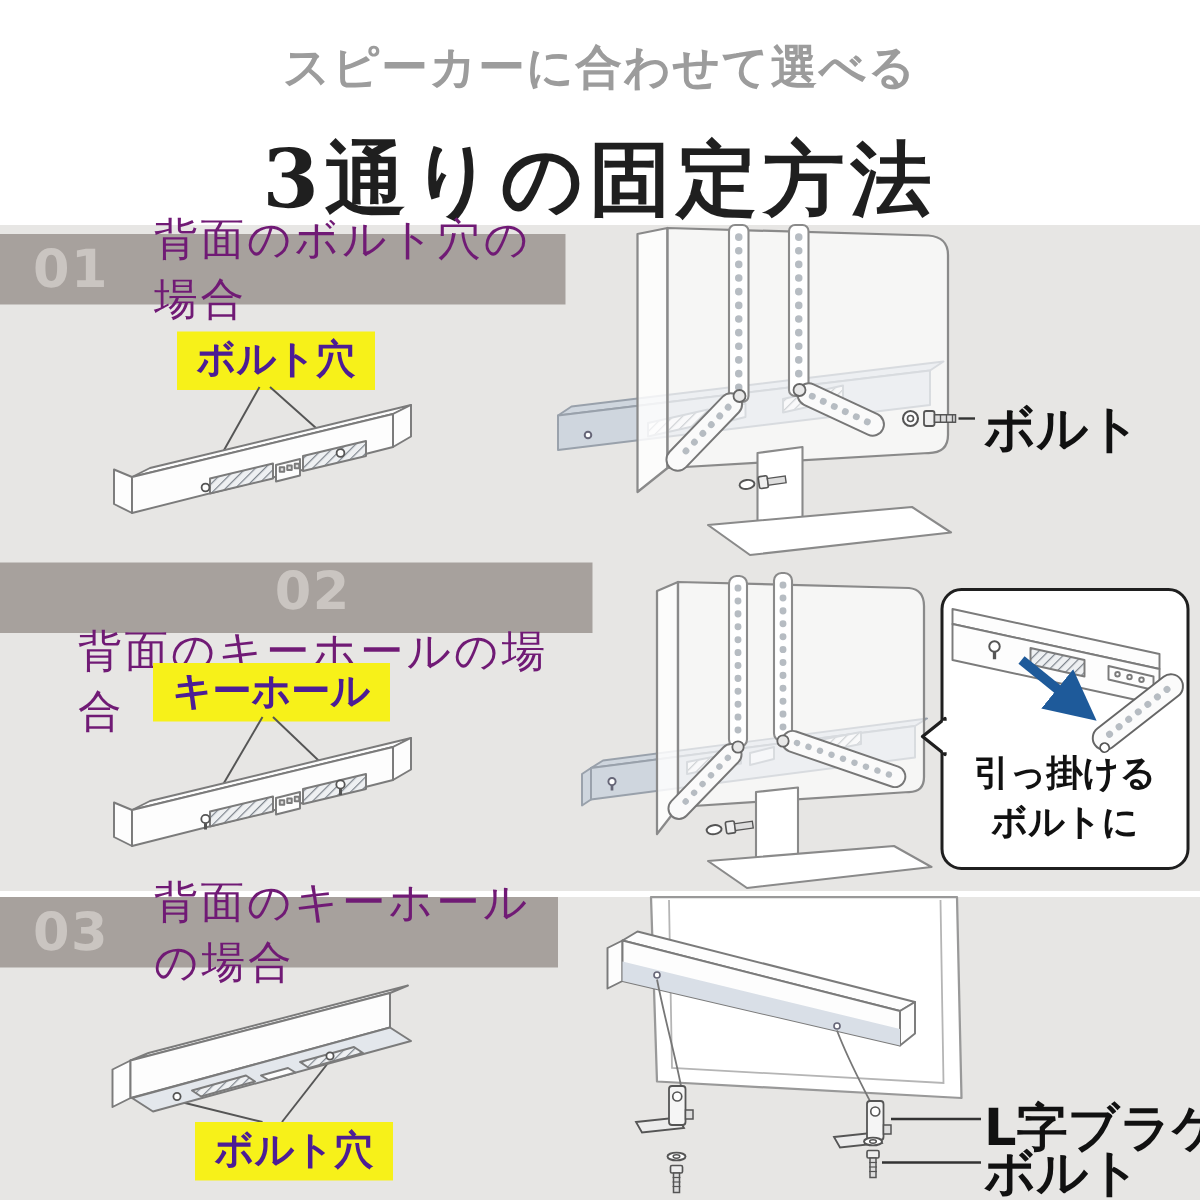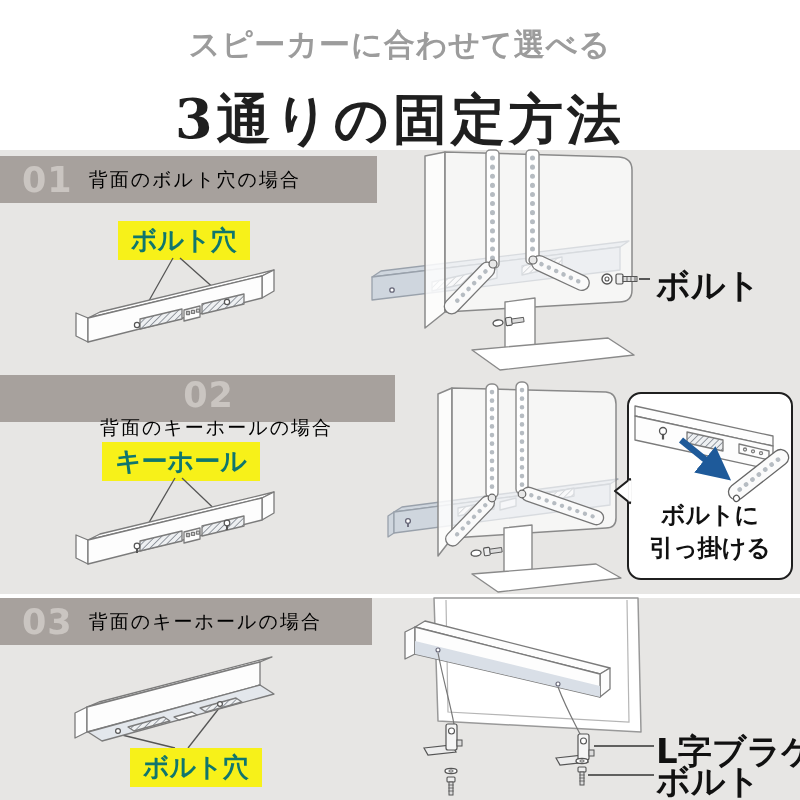--- a/index.html
+++ b/index.html
@@ -13,24 +13,24 @@
 
   .page-header{position:absolute;top:0;left:0;width:800px;height:150px;text-align:center;}
   .subtitle{margin-top:24px;font-size:31px;font-weight:bold;color:var(--subtitle-gray);letter-spacing:1px;}
   .main-title{margin-top:18px;font-size:54px;font-weight:600;color:var(--title-black);
     font-family:"DejaVu Serif","Liberation Serif",serif;letter-spacing:4px;}
 
   .block{position:absolute;left:0;width:800px;background:var(--section-bg);}
   .sec-bar{position:absolute;left:0;height:47px;background:var(--bar-bg);
     display:flex;align-items:center;padding-left:22px;}
   .sec-num{font-size:35px;font-weight:bold;color:var(--bar-number);letter-spacing:1px;}
-  .sec-title{margin-left:16px;font-size:19px;color:#000000;
+  .sec-title{margin-left:30px;font-size:29px;color:#701a75;
     font-family:"DejaVu Serif","Liberation Serif",serif;letter-spacing:2px;}
 
-  .hl-label{position:absolute;background:var(--highlight-yellow);color:#0f766e;
+  .hl-label{position:absolute;background:var(--highlight-yellow);color:#4c1d95;
     font-weight:bold;font-size:26px;padding:3px 13px;line-height:1.25;white-space:nowrap;}
   .part-label{position:absolute;color:#111;font-weight:bold;font-size:34px;white-space:nowrap;}
 
   svg{position:absolute;overflow:visible;}
   .linework{fill:#fdfdfd;stroke:#7b7b7b;stroke-width:1.3;stroke-linejoin:round;}
 
   .callout{position:absolute;width:166px;height:188px;background:#fff;border:2.5px solid #1f1f1f;
     border-radius:14px;}
   .callout-tail{position:absolute;left:-15px;top:84px;width:17px;height:26px;}
   .callout-text{position:absolute;left:0;right:0;bottom:12px;text-align:center;
@@ -236,22 +236,22 @@
             <line x1="28" y1="32.5" x2="28" y2="37.5" stroke-width="2.2"></line>
         </g>
         <g transform="translate(122,74) rotate(-38)">
           <rect x="-34" y="-8" width="72" height="16" rx="8" fill="#fbfbfb" stroke="#666" stroke-width="1.3"></rect>
           <line x1="-22" y1="0" x2="28" y2="0" stroke="#b6bcc2" stroke-width="4.6" stroke-dasharray="0.1 8" stroke-linecap="round"></line>
           <circle cx="-30" cy="5" r="3" fill="#fff" stroke="#555" stroke-width="1.2"></circle>
         </g>
         <line x1="46" y1="38" x2="88" y2="72" stroke="#1e5a9a" stroke-width="6.5" marker-end="url(#arrowBlue)"></line>
       </svg>
       <div class="callout-text">
+        <div>引っ掛ける</div>
         <div>ボルトに</div>
-        <div>引っ掛ける</div>
       </div>
     </div>
   </section>
 
   <section class="block" style="top:598px;height:202px;">
     <div class="sec-bar" style="top:0px;width:372px;align-items:center;">
       <span class="sec-num">03</span>
       <span class="sec-title">背面のキーホールの場合</span>
     </div>
 

